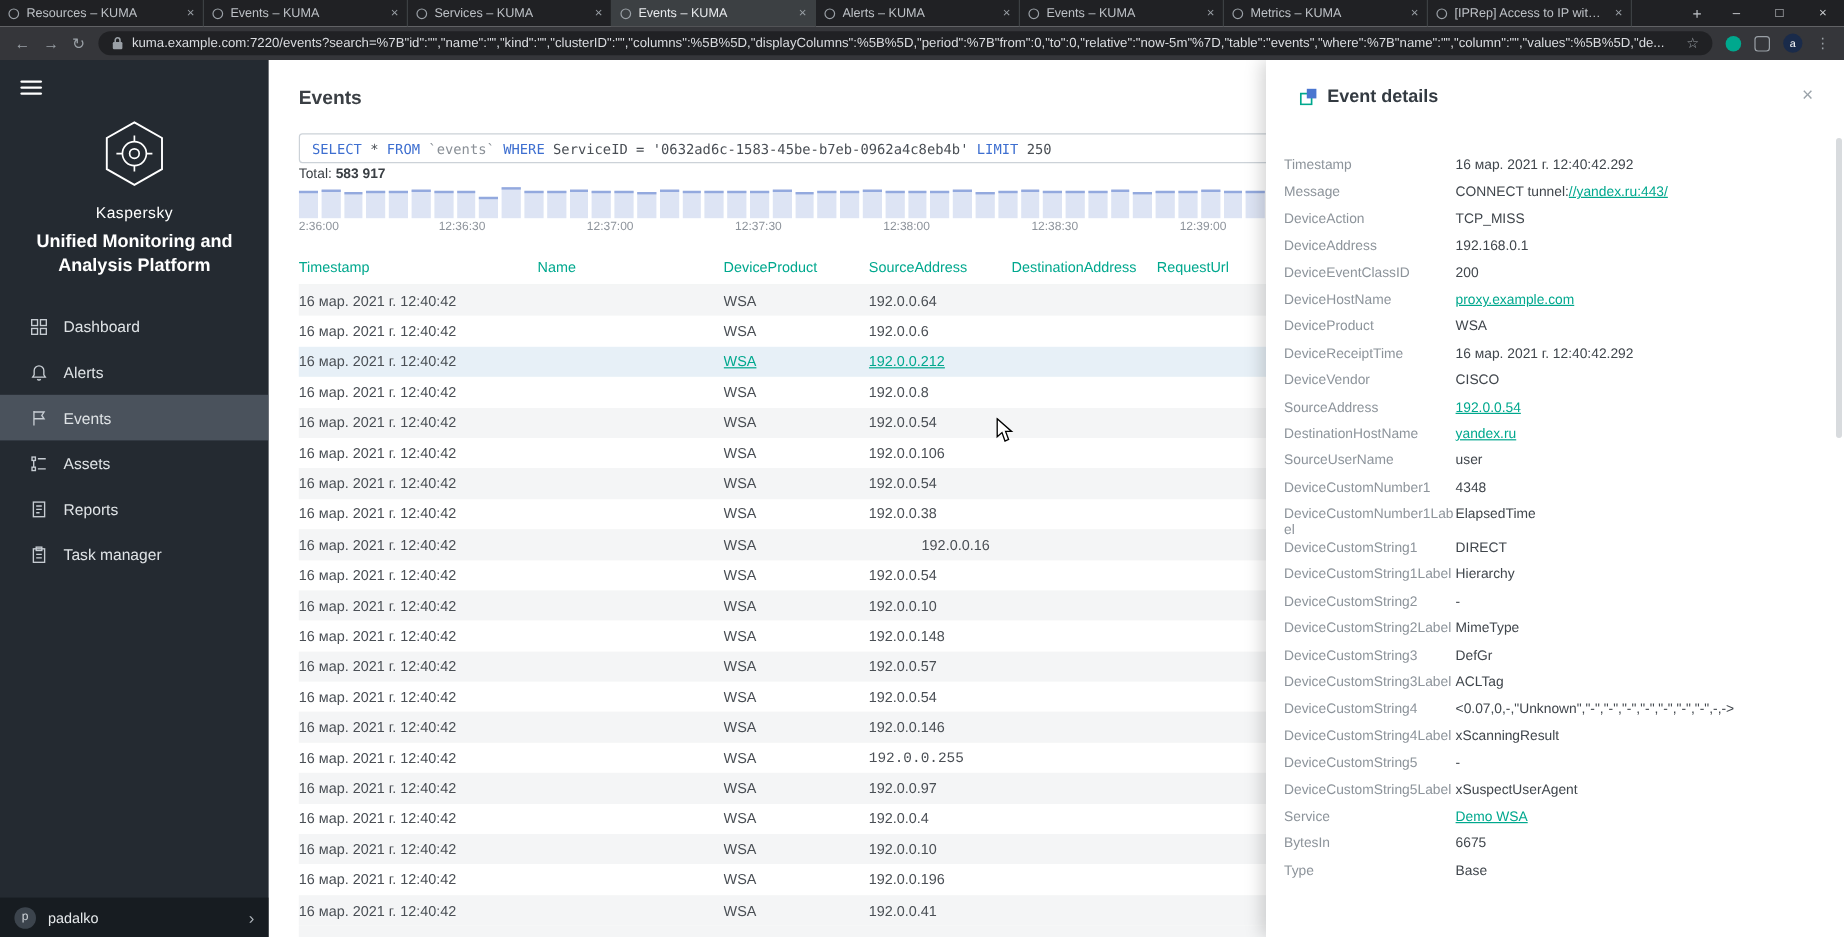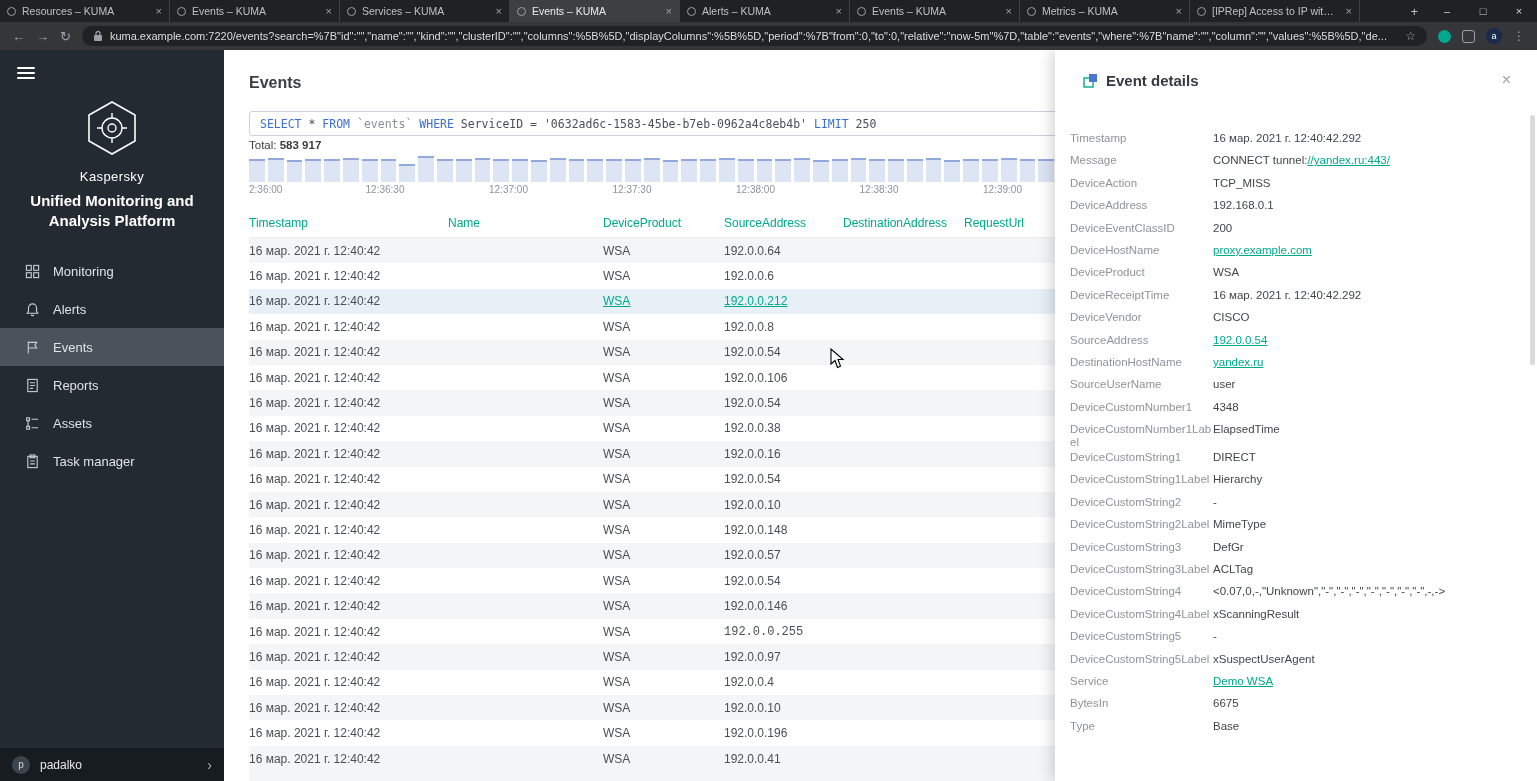--- a/index.html
+++ b/index.html
@@ -181,62 +181,62 @@
       <nav class="nav">
           <div class="nav-item">
             <span class="nav-icon">
               <svg width="15" height="15" viewBox="0 0 16 16" fill="none" stroke="#c7cdd3" stroke-width="1.2">
                 <rect x="1.5" y="1.5" width="5.2" height="5.2"></rect>
                 <rect x="9.3" y="1.5" width="5.2" height="5.2"></rect>
                 <rect x="1.5" y="9.3" width="5.2" height="5.2"></rect>
                 <rect x="9.3" y="9.3" width="5.2" height="5.2"></rect>
               </svg>
             </span>
-            <span class="nav-label">Monitoring</span>
+            <span class="nav-label">Dashboard</span>
           </div>
           <div class="nav-item">
             <span class="nav-icon">
               <svg width="15" height="15" viewBox="0 0 16 16" fill="none" stroke="#c7cdd3" stroke-width="1.2">
                 <path d="M8 2a4.3 4.3 0 0 0-4.3 4.3V10L2.4 12h11.2l-1.3-2V6.3A4.3 4.3 0 0 0 8 2z"></path>
                 <path d="M6.6 13.6a1.5 1.5 0 0 0 2.8 0"></path>
               </svg>
             </span>
             <span class="nav-label">Alerts</span>
           </div>
           <div class="nav-item active">
             <span class="nav-icon">
               <svg width="15" height="15" viewBox="0 0 16 16" fill="none" stroke="#c7cdd3" stroke-width="1.2">
                 <path d="M3.5 1.5v13"></path>
                 <path d="M3.5 2.5h9l-2 3 2 3h-9"></path>
               </svg>
             </span>
             <span class="nav-label">Events</span>
-          </div>
-          <div class="nav-item">
-            <span class="nav-icon">
-              <svg width="15" height="15" viewBox="0 0 16 16" fill="none" stroke="#c7cdd3" stroke-width="1.2">
-                <rect x="3" y="1.5" width="10" height="13"></rect>
-                <path d="M5.5 5h5M5.5 8h5M5.5 11h3"></path>
-              </svg>
-            </span>
-            <span class="nav-label">Reports</span>
           </div>
           <div class="nav-item">
             <span class="nav-icon">
               <svg width="15" height="15" viewBox="0 0 16 16" fill="none" stroke="#c7cdd3" stroke-width="1.2">
                 <rect x="1.8" y="2" width="3" height="3"></rect>
                 <rect x="1.8" y="11" width="3" height="3"></rect>
                 <path d="M7 3.5h7M7 12.5h7M3.3 5v6"></path>
               </svg>
             </span>
             <span class="nav-label">Assets</span>
           </div>
           <div class="nav-item">
             <span class="nav-icon">
               <svg width="15" height="15" viewBox="0 0 16 16" fill="none" stroke="#c7cdd3" stroke-width="1.2">
+                <rect x="3" y="1.5" width="10" height="13"></rect>
+                <path d="M5.5 5h5M5.5 8h5M5.5 11h3"></path>
+              </svg>
+            </span>
+            <span class="nav-label">Reports</span>
+          </div>
+          <div class="nav-item">
+            <span class="nav-icon">
+              <svg width="15" height="15" viewBox="0 0 16 16" fill="none" stroke="#c7cdd3" stroke-width="1.2">
                 <rect x="3" y="2.5" width="10" height="12"></rect>
                 <rect x="5.5" y="1" width="5" height="3"></rect>
                 <path d="M5.5 7.5h5M5.5 10.5h5"></path>
               </svg>
             </span>
             <span class="nav-label">Task manager</span>
           </div>
         </nav>
       <div class="userbar">
         <span class="user-avatar">p</span>
@@ -377,21 +377,21 @@
             <span class="td" style="width: 155px;"></span>
             <span class="td" style="width: 121px;">WSA</span>
             <span class="td" style="width: 119px;">192.0.0.38</span>
             <span class="td" style="width: 121px;"></span>
             <span class="td" style="width: 116px;"></span>
           </div>
           <div class="trow stripe">
             <span class="td" style="width: 199px;">16 мар. 2021 г. 12:40:42</span>
             <span class="td" style="width: 155px;"></span>
             <span class="td" style="width: 121px;">WSA</span>
-            <span class="td" style="width: 119px;">192.0.0.16</span>
+            <span class="td" style="width: 119px; margin-left: 44px;">192.0.0.16</span>
             <span class="td" style="width: 121px;"></span>
             <span class="td" style="width: 116px;"></span>
           </div>
           <div class="trow">
             <span class="td" style="width: 199px;">16 мар. 2021 г. 12:40:42</span>
             <span class="td" style="width: 155px;"></span>
             <span class="td" style="width: 121px;">WSA</span>
             <span class="td" style="width: 119px;">192.0.0.54</span>
             <span class="td" style="width: 121px;"></span>
             <span class="td" style="width: 116px;"></span>

